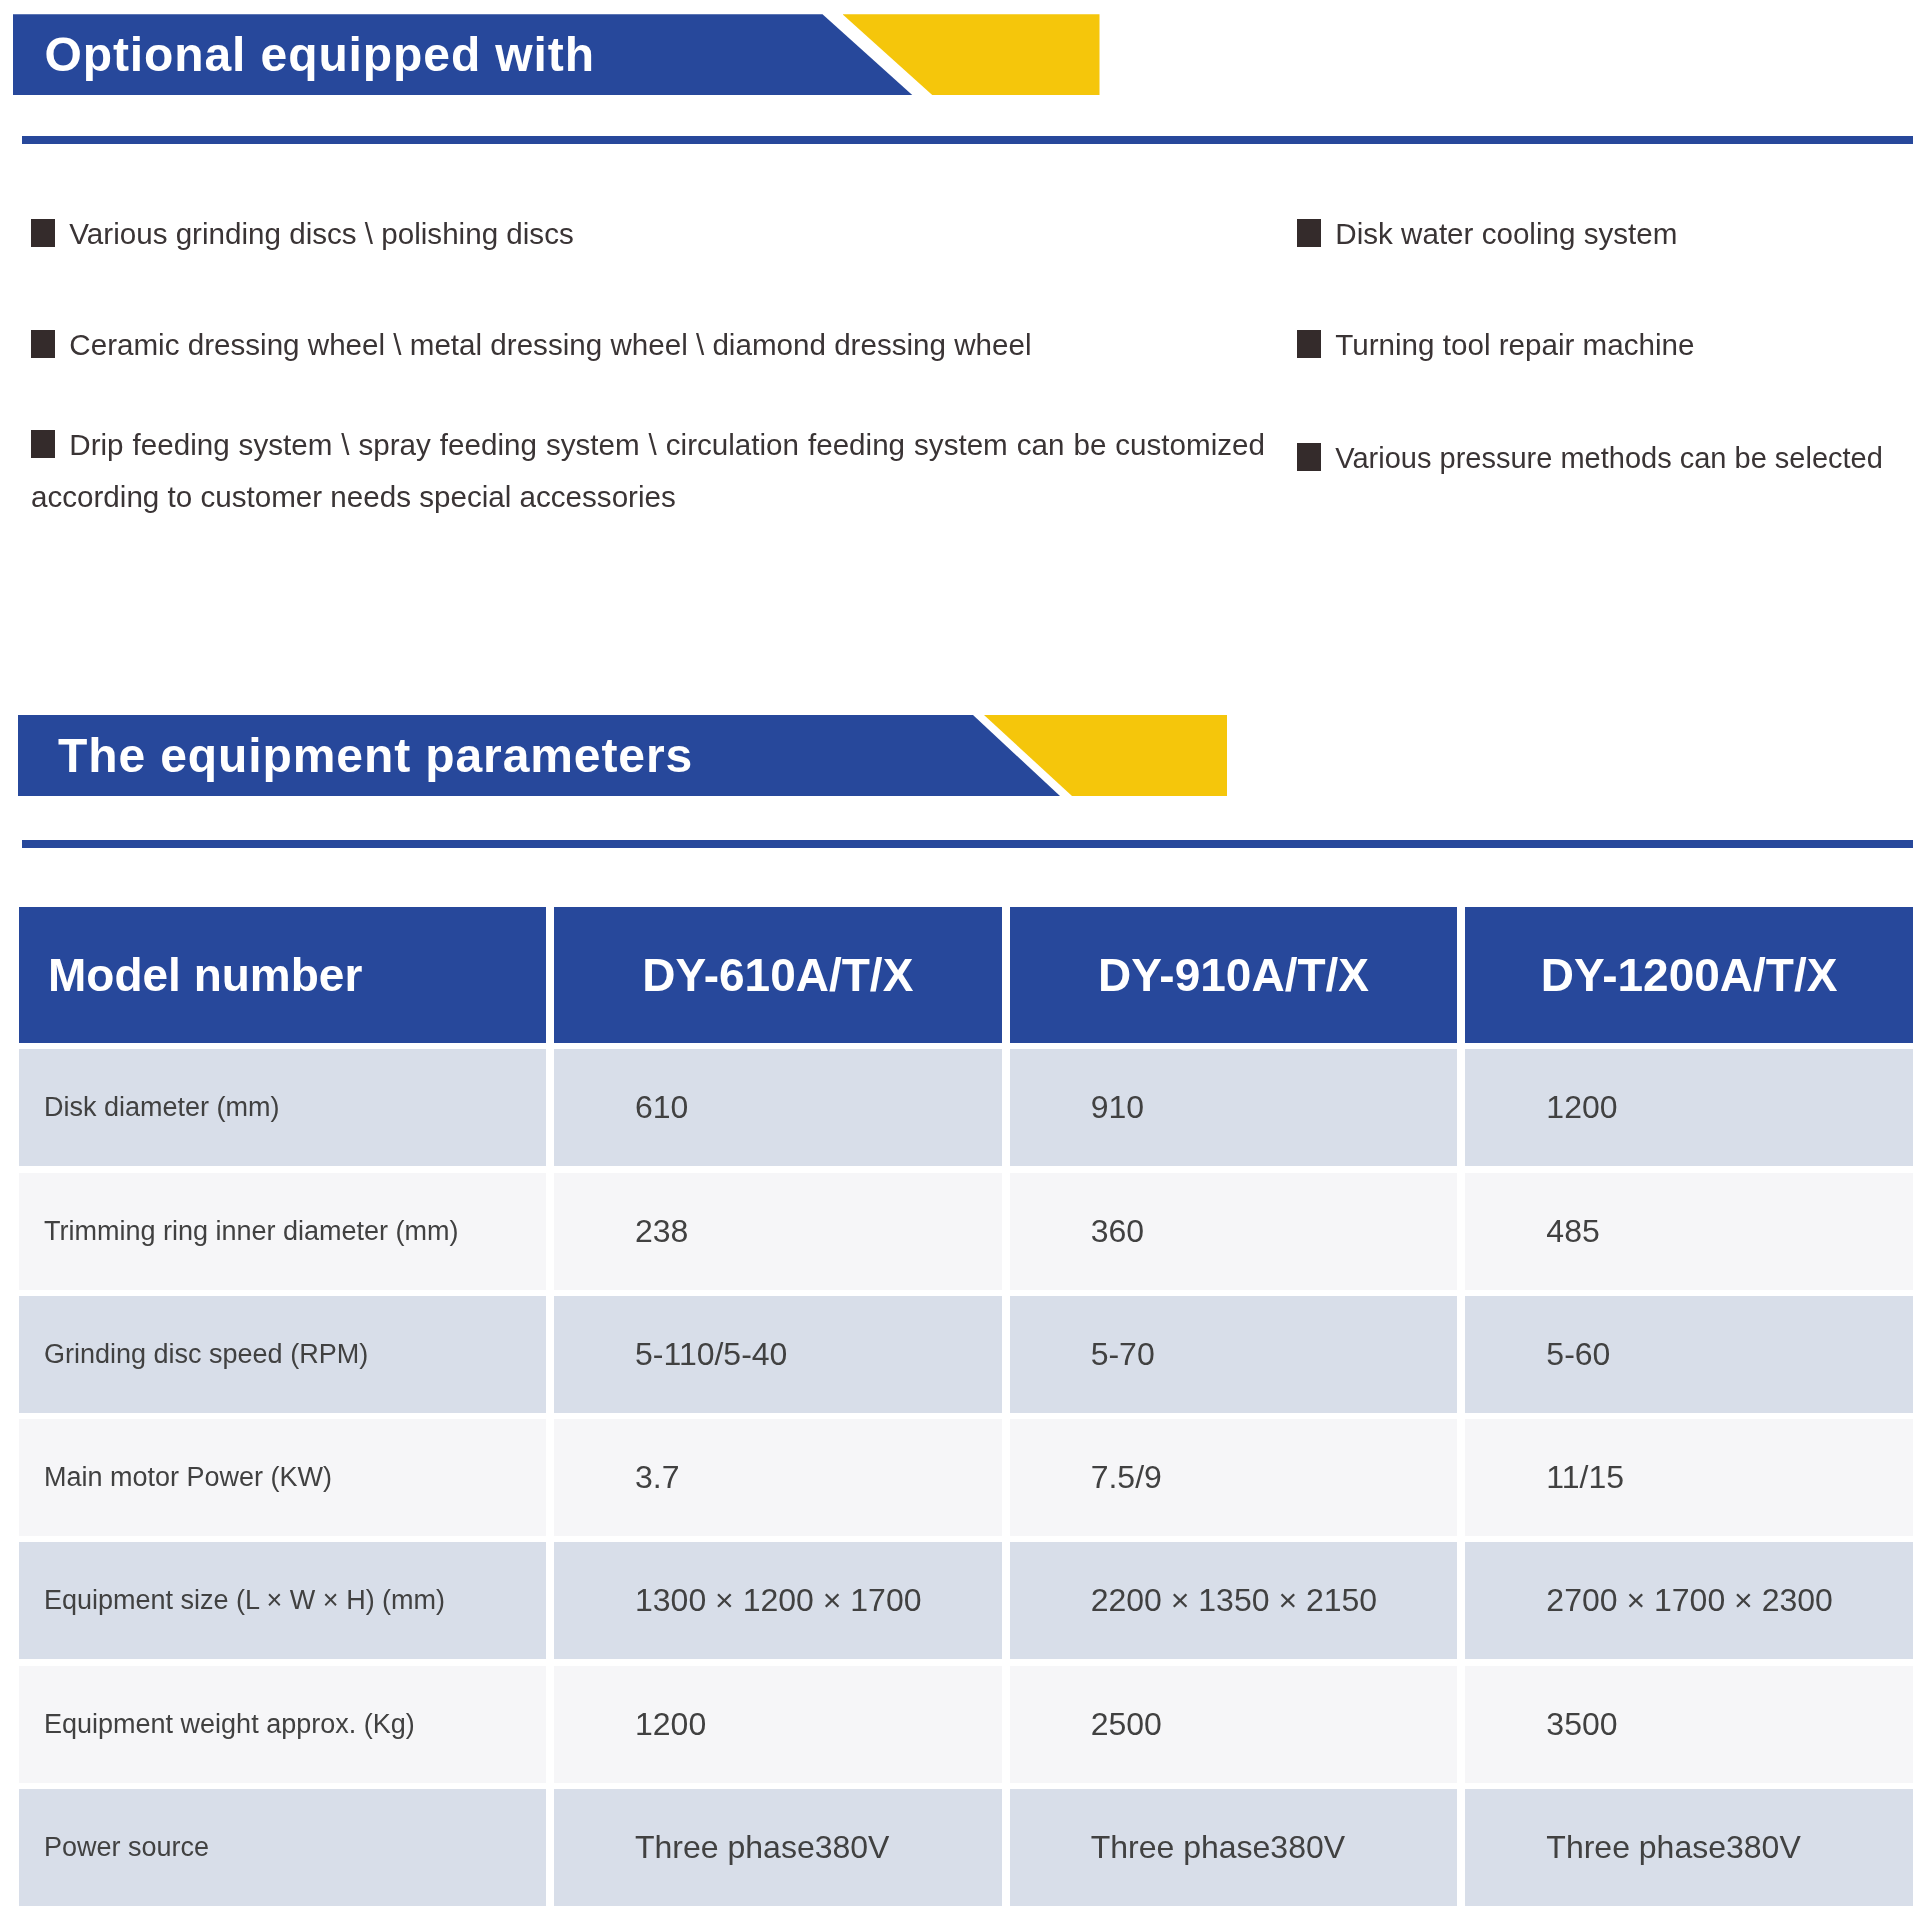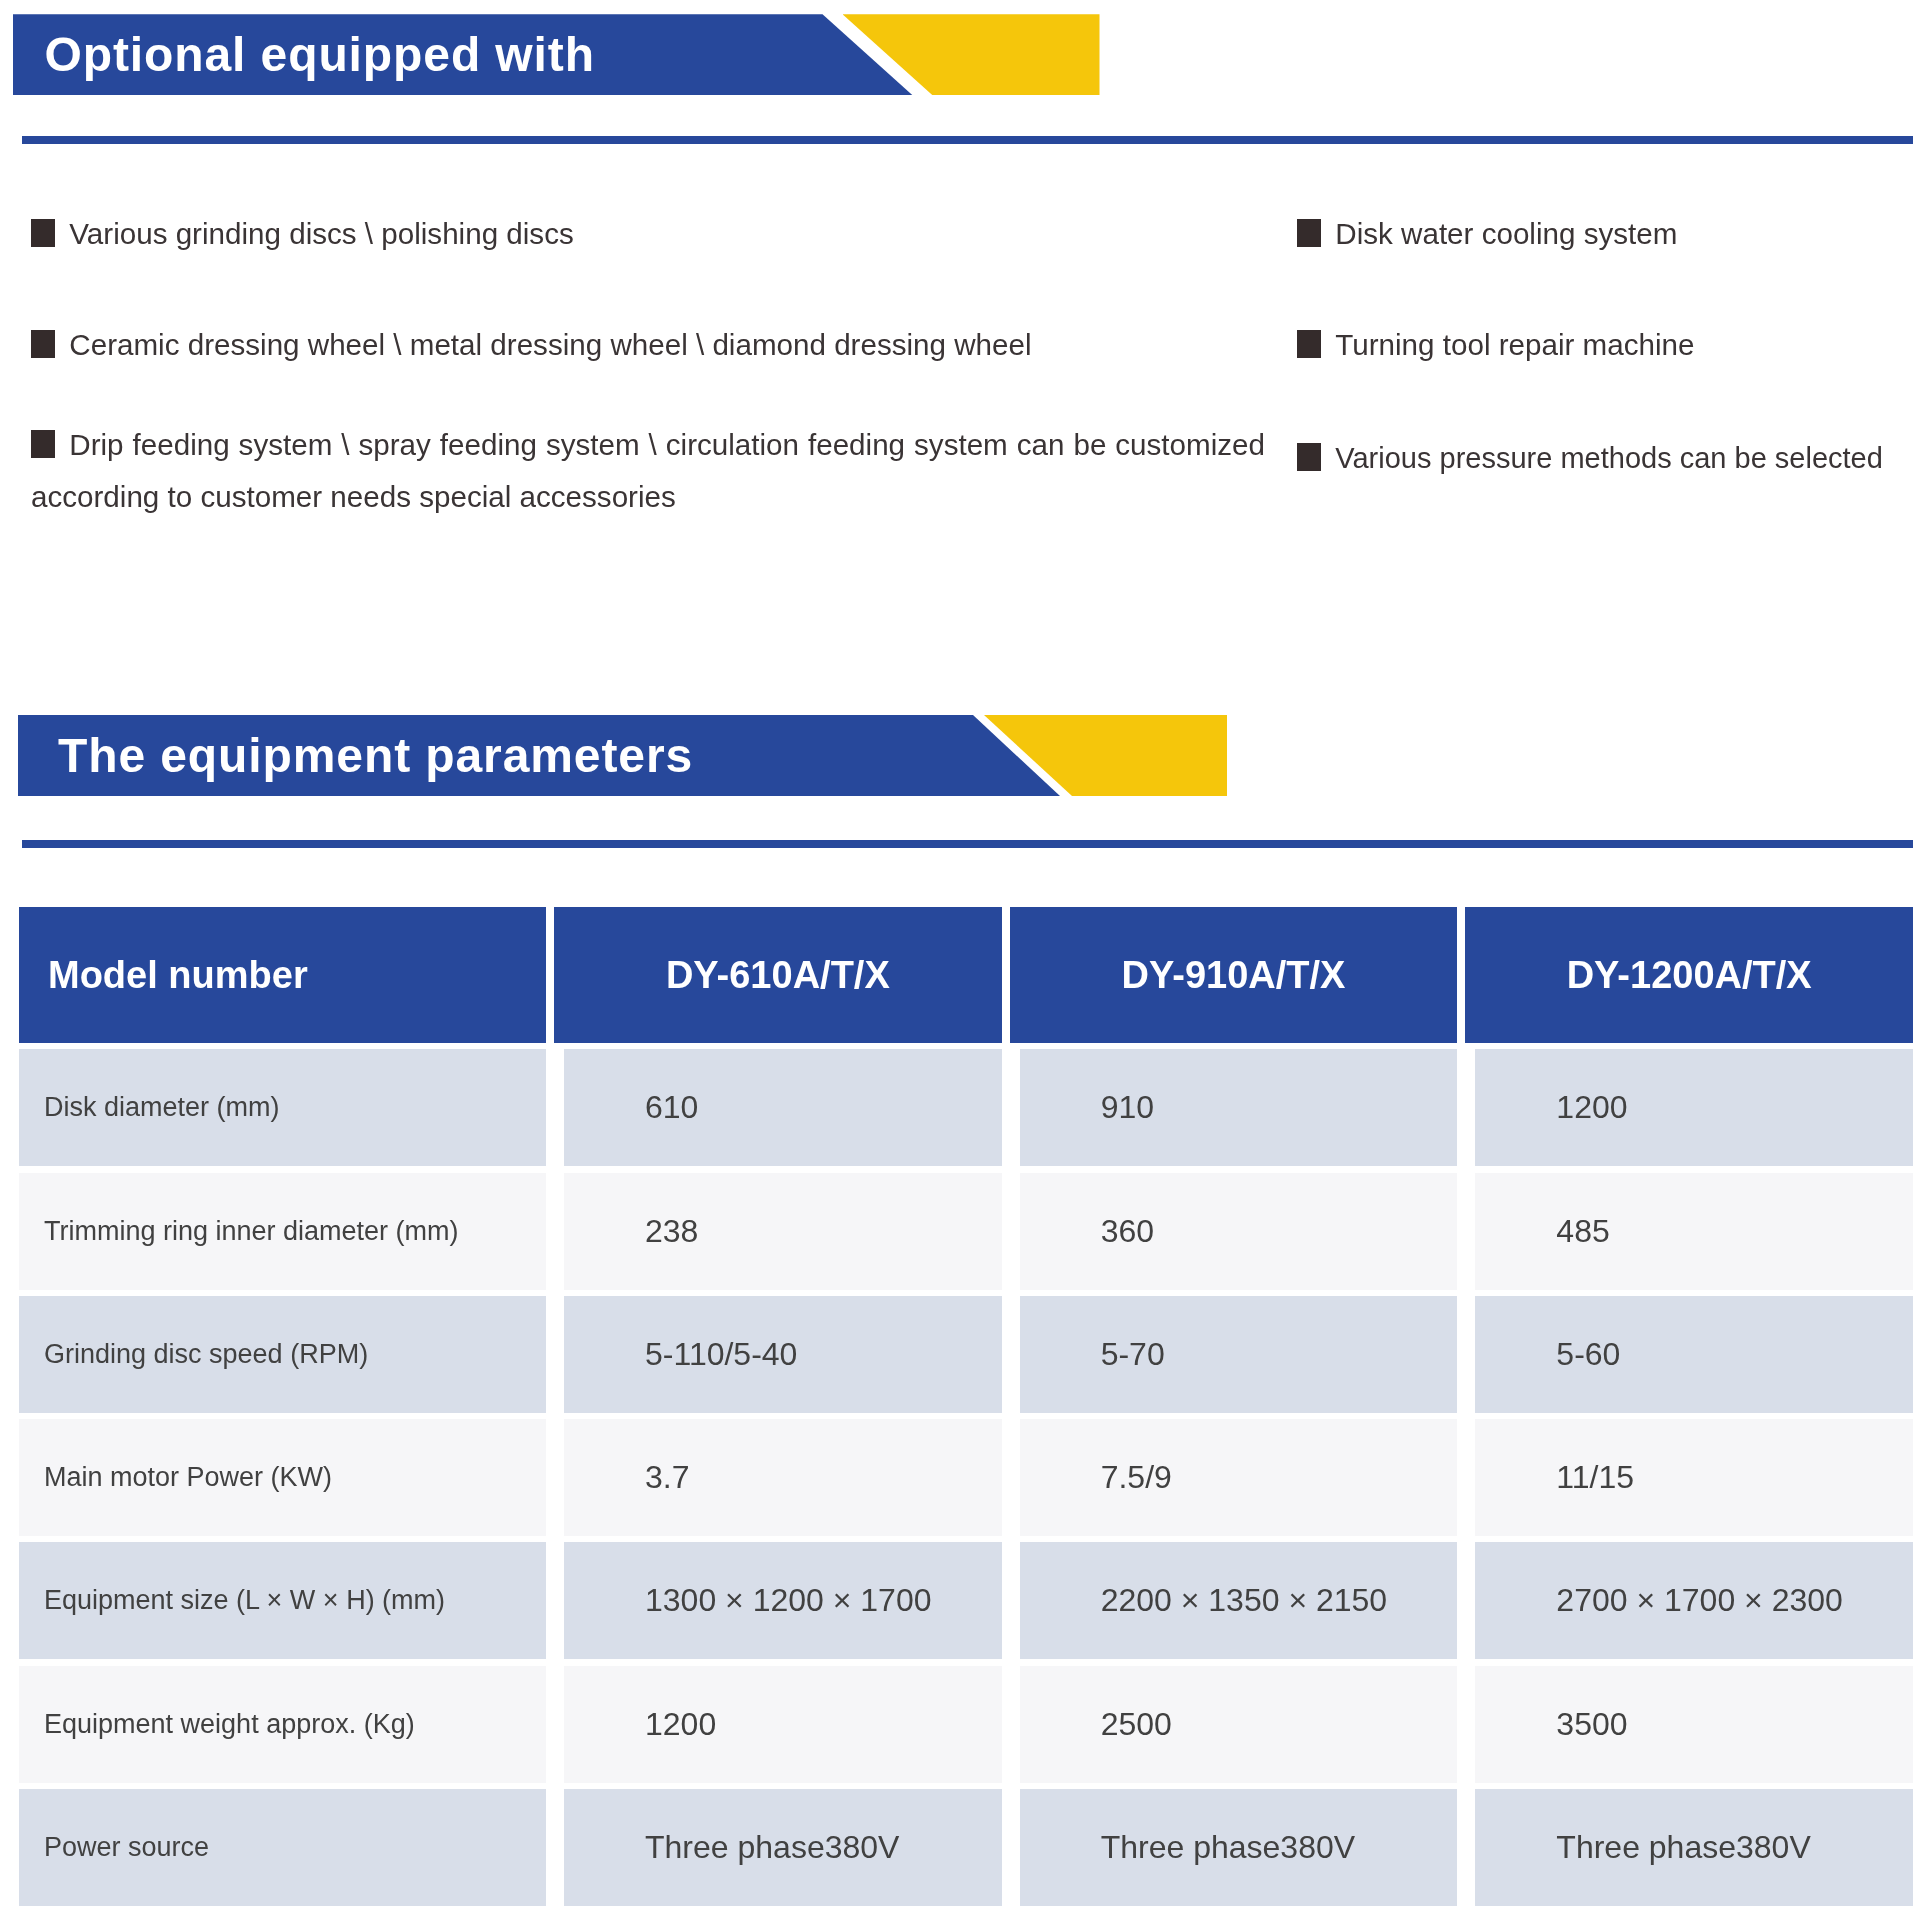--- a/index.html
+++ b/index.html
@@ -40,29 +40,29 @@
   .right-col{left:1297px;width:638px;}
   .justify{text-align:justify;}
 
   
   .ptable{
     position:absolute;left:19px;top:907px;width:1894px;
     display:grid;grid-template-columns:527px 1fr 1fr 1fr;
     column-gap:8px;row-gap:6.3px;background:#ffffff;
   }
   .th{
-    background:var(--blue);color:#ffffff;font-weight:bold;font-size:38px;
+    background:var(--blue);color:#ffffff;font-weight:bold;font-size:46px;
     height:136px;display:flex;align-items:center;justify-content:center;
   }
   .th.first{justify-content:flex-start;padding-left:29px;}
   .td{
     height:117px;display:flex;align-items:center;color:#414141;
   }
   .td.label{font-size:27px;padding-left:25px;}
-  .td.val{font-size:32px;padding-left:81px;margin-left:10px;}
+  .td.val{font-size:32px;padding-left:81px;}
   .alt-a{background:#d8dee9;}
   .alt-b{background:#f6f6f8;}
 </style>
 </head>
 <body>
 
 <style>:root{--blue:#27489b;--yellow:#f5c60b;}</style>
 
 <div class="banner" style="left:12.5px;top:7.2px;width:1087px;">
   <div class="blue blue-1">

